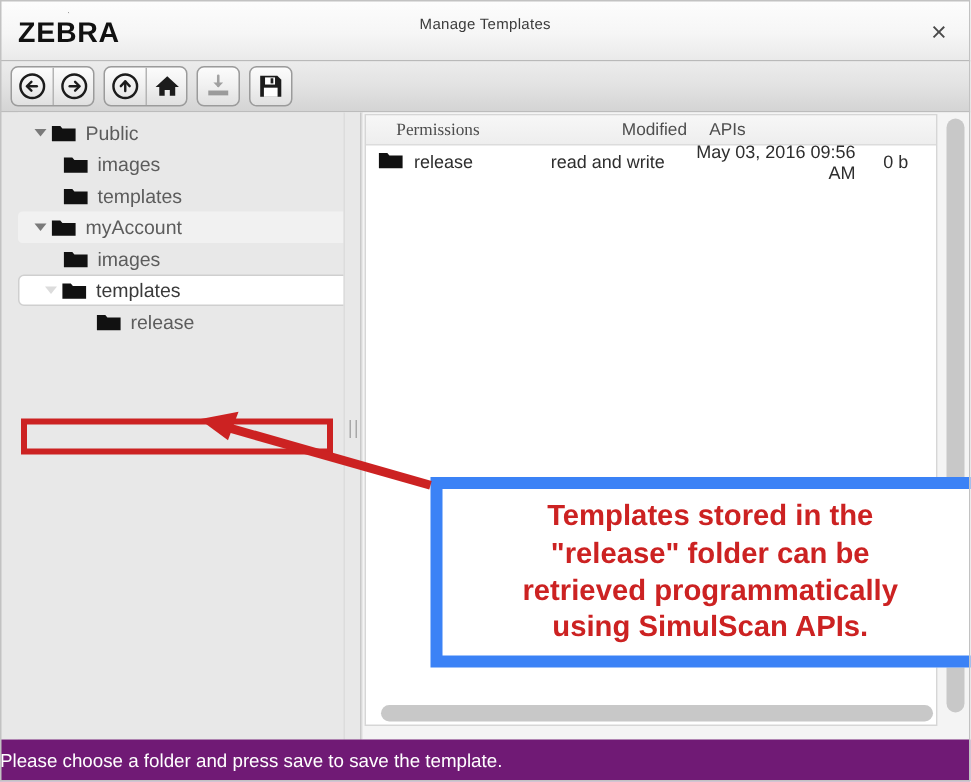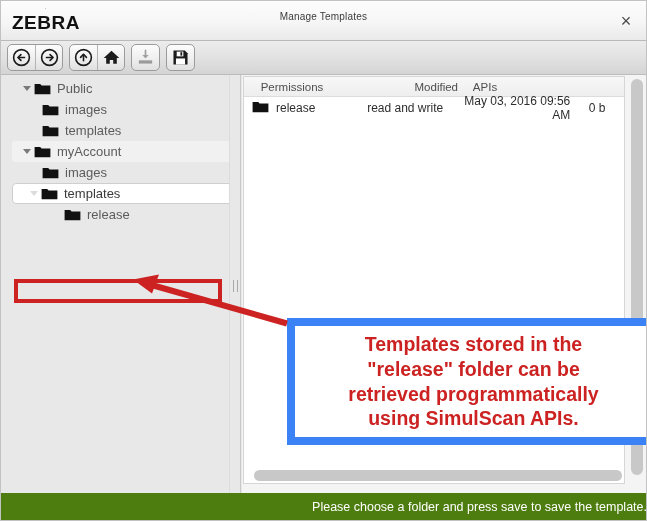--- a/index.html
+++ b/index.html
@@ -257,21 +257,21 @@
     display: flex;
     height: 20px;
     background: linear-gradient(to bottom, #f7f7f7 0%, #eeeeee 100%);
     border-bottom: 1px solid #dcdcdc;
     font-size: 11.5px;
     color: #4e4e4e;
     align-items: center;
     box-sizing: border-box;
   }
   .fl-h-name { width: 114px; padding-left: 12px; box-sizing: border-box; }
-  .fl-h-perm { width: 96px; text-align: center; box-sizing: border-box; }
+  .fl-h-perm { width: 96px; text-align: center; box-sizing: border-box; font-family: Liberation Serif, serif; }
   .fl-h-mod  { width: 118px; text-align: right; box-sizing: border-box; }
   .fl-h-size { width: 54px; text-align: center; box-sizing: border-box; }
 
   .fl-row {
     display: flex;
     height: 22px;
     align-items: center;
     font-size: 12px;
     color: #2e2e2e;
     cursor: pointer;
@@ -359,25 +359,25 @@
     height: 521px;
     pointer-events: none;
   }
 
   
   .statusbar {
     position: absolute;
     left: 0; bottom: 0;
     width: 647px;
     height: 28px;
-    background: #4d7c0f;
+    background: #701a75;
     color: #ffffff;
     display: flex;
     align-items: center;
-    justify-content: flex-end;
+    justify-content: flex-start;
     font-size: 12.5px;
   }
 
   .outer-border {
     position: absolute;
     left: 0; top: 0;
     width: 647px; height: 521px;
     border: 1px solid #c2c2c2;
     box-sizing: border-box;
     pointer-events: none;

